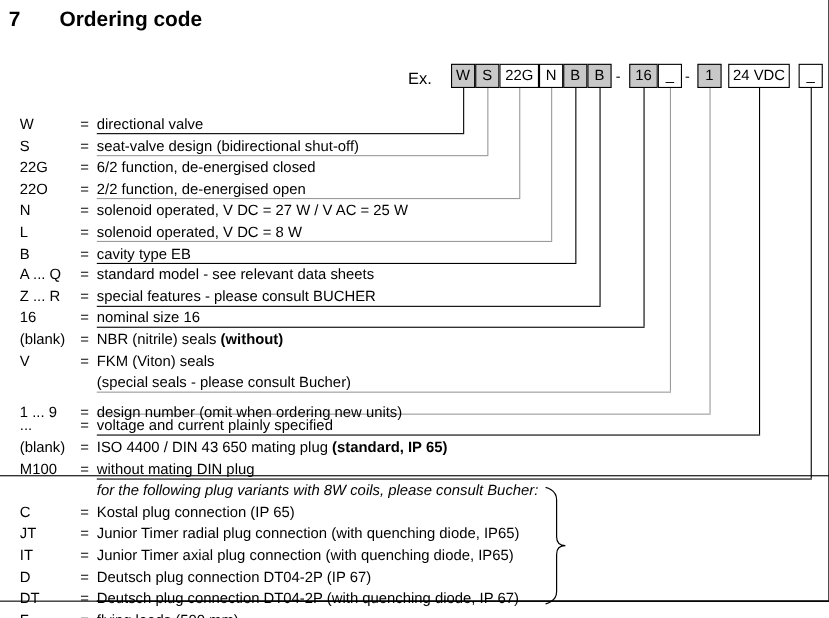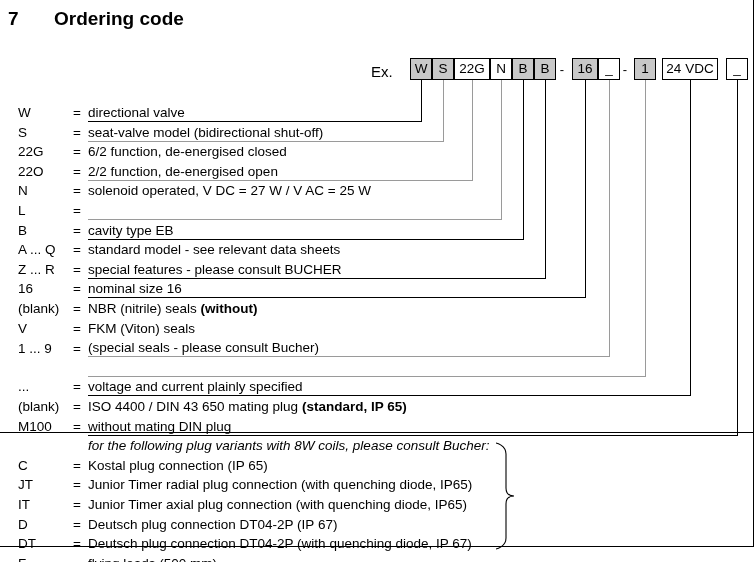--- a/index.html
+++ b/index.html
@@ -118,40 +118,41 @@
 
   <div id="legend">
       <div class="row" style="top: 103px; left: 0px; width: 754px;">
         <span class="key">W</span>
         <span class="eq">=</span>
         <span class="desc">directional valve</span>
       </div>
       <div class="row" style="top: 122.6px; left: 0px; width: 754px;">
         <span class="key">S</span>
         <span class="eq">=</span>
-        <span class="desc">seat-valve model (bidirectional shut-off)</span>
+        <span class="desc">seat-valve design (bidirectional shut-off)</span>
       </div>
       <div class="row" style="top: 142.2px; left: 0px; width: 754px;">
         <span class="key">22G</span>
         <span class="eq">=</span>
         <span class="desc">6/2 function, de-energised closed</span>
       </div>
       <div class="row" style="top: 161.8px; left: 0px; width: 754px;">
         <span class="key">22O</span>
         <span class="eq">=</span>
         <span class="desc">2/2 function, de-energised open</span>
       </div>
       <div class="row" style="top: 181.4px; left: 0px; width: 754px;">
         <span class="key">N</span>
         <span class="eq">=</span>
         <span class="desc">solenoid operated, V DC = 27  W  /  V AC = 25  W</span>
       </div>
       <div class="row" style="top: 201px; left: 0px; width: 754px;">
         <span class="key">L</span>
         <span class="eq">=</span>
+        <span class="desc">solenoid operated, V DC = 8  W</span>
       </div>
       <div class="row" style="top: 220.6px; left: 0px; width: 754px;">
         <span class="key">B</span>
         <span class="eq">=</span>
         <span class="desc">cavity type EB</span>
       </div>
       <div class="row" style="top: 240.2px; left: 0px; width: 754px;">
         <span class="key">A ... Q</span>
         <span class="eq">=</span>
         <span class="desc">standard model - see relevant data sheets</span>
@@ -174,23 +175,24 @@
       <div class="row" style="top: 318.6px; left: 0px; width: 754px;">
         <span class="key">V</span>
         <span class="eq">=</span>
         <span class="desc">FKM (Viton) seals</span>
       </div>
       <div class="row" style="top: 338.2px; left: 0px; width: 754px;">
         <span class="key"></span>
         <span class="eq"></span>
         <span class="desc">(special seals - please consult Bucher)</span>
       </div>
-      <div class="row" style="top: 339px; left: 0px; width: 754px;">
+      <div class="row" style="top: 365px; left: 0px; width: 754px;">
         <span class="key">1 ... 9</span>
         <span class="eq">=</span>
+        <span class="desc">design number (omit when ordering new units)</span>
       </div>
       <div class="row" style="top: 377.4px; left: 0px; width: 754px;">
         <span class="key">...</span>
         <span class="eq">=</span>
         <span class="desc">voltage and current plainly specified</span>
       </div>
       <div class="row" style="top: 397px; left: 0px; width: 754px;">
         <span class="key">(blank)</span>
         <span class="eq">=</span>
         <span class="desc">ISO 4400 / DIN 43 650 mating plug <b>(standard, IP 65)</b></span>

